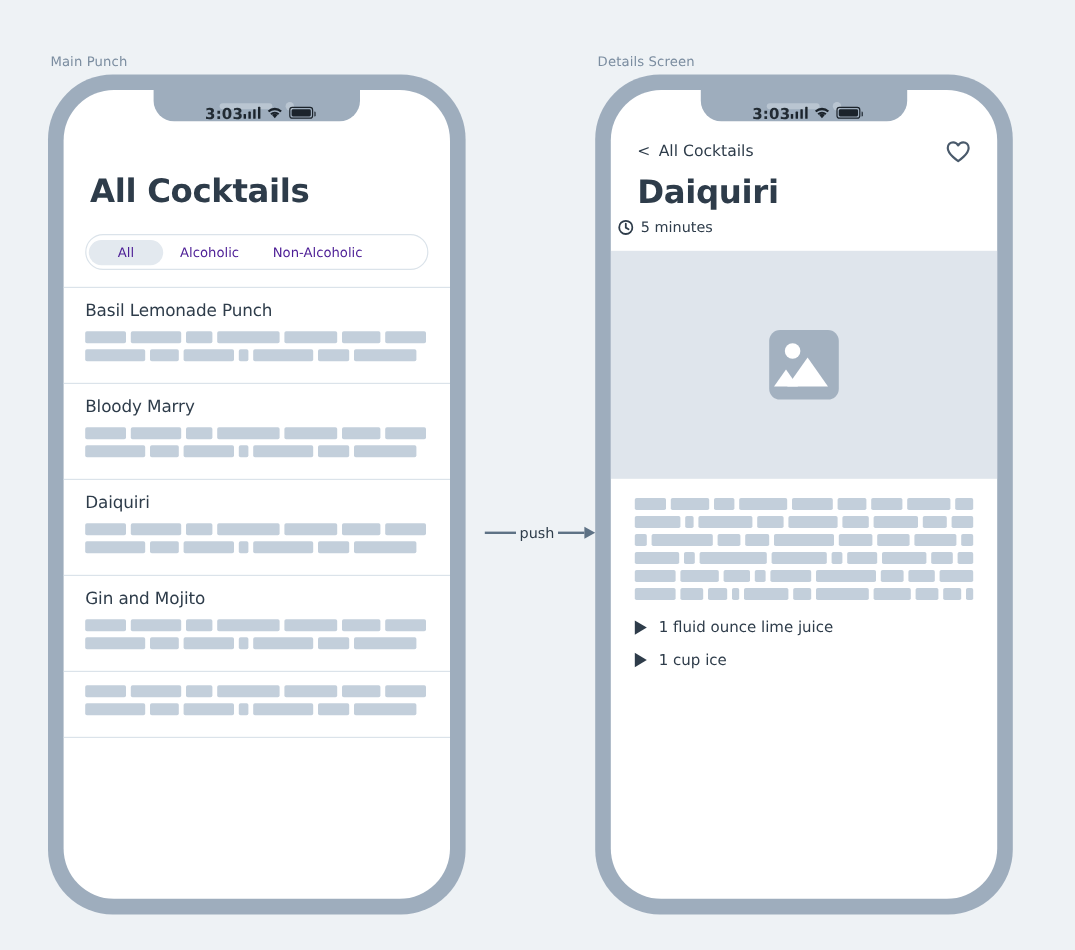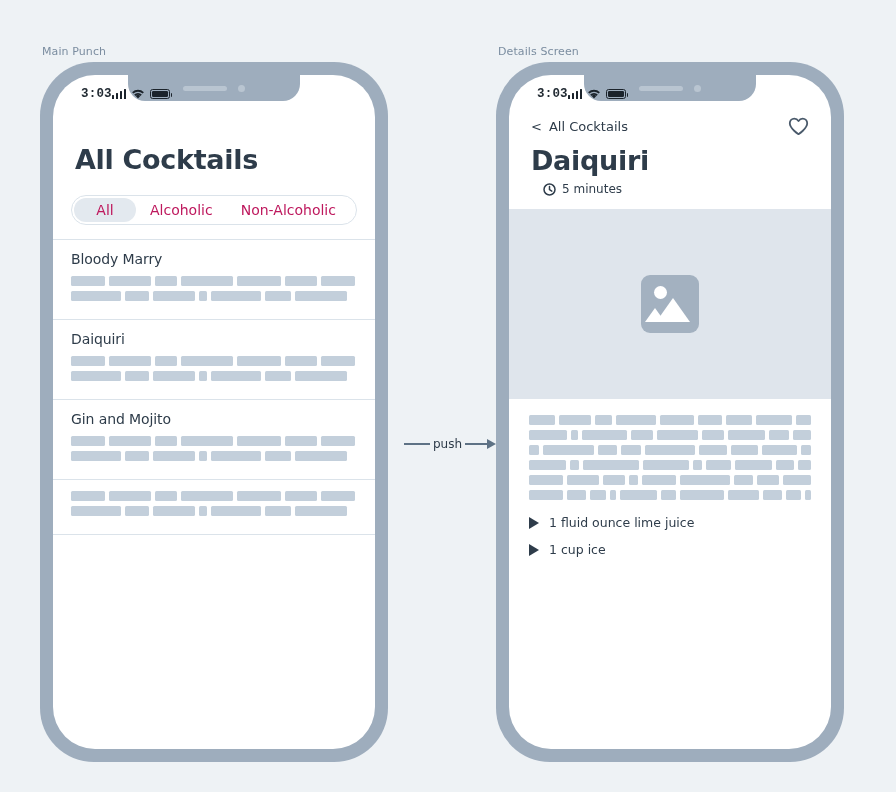--- a/index.html
+++ b/index.html
@@ -67,24 +67,23 @@
     background: #b9c5d1;
     border-radius: 50%;
   }
 
   
   .status-bar {
     position: relative;
     height: 34px;
     display: flex;
     align-items: center;
-    justify-content: flex-start;
+    justify-content: center;
     padding: 4px 24px 0 28px;
     z-index: 6;
-    font-family: Liberation Mono, monospace;
   }
   .status-time {
     font-size: 12.5px;
     font-weight: bold;
     color: #222b33;
     letter-spacing: .2px;
   }
   .status-icons {
     display: flex;
     align-items: center;
@@ -126,22 +125,22 @@
   .segmented {
     margin: 20px 18px 0 18px;
     height: 30px;
     border: 1.4px solid #dbe3ea;
     border-radius: 16px;
     display: flex;
     align-items: center;
     padding: 2px;
   }
   .seg {
-    font-size: 14px;
-    color: #be185d;
+    font-size: 11px;
+    color: #4c1d95;
     padding: 4px 14px;
     border-radius: 13px;
     white-space: nowrap;
   }
   .seg.active { background: #e3e9ef; }
   .seg:nth-child(1) { min-width: 62px; text-align: center; }
 
   .cocktail-list {
     margin-top: 14px;
     border-top: 1.2px solid #dbe3ea;
@@ -180,21 +179,21 @@
     font-size: 27px;
     font-weight: bold;
     color: #2e3c4a;
     letter-spacing: -.3px;
     padding: 9px 22px 0 22px;
   }
   .detail-meta {
     display: flex;
     align-items: center;
     gap: 6px;
-    padding: 6px 22px 0 34px;
+    padding: 6px 22px 0 6px;
   }
   .detail-meta span {
     font-size: 12px;
     color: #2e3c4a;
   }
 
   .hero-image {
     margin-top: 13px;
     height: 190px;
     background: #dfe5ec;
@@ -323,20 +322,41 @@
       <div class="main-body">
         <div class="page-title">All Cocktails</div>
 
         <div class="segmented">
           <div class="seg active">All</div>
           <div class="seg">Alcoholic</div>
           <div class="seg">Non-Alcoholic</div>
         </div>
 
         <div class="cocktail-list" id="cocktail-list">
+            <div class="cocktail-row">
+              <div class="cocktail-name">Basil Lemonade Punch</div>
+              <div class="bar-line">
+                <div class="bar" style="width: 34px;"></div>
+                <div class="bar" style="width: 42px;"></div>
+                <div class="bar" style="width: 22px;"></div>
+                <div class="bar" style="width: 52px;"></div>
+                <div class="bar" style="width: 44px;"></div>
+                <div class="bar" style="width: 32px;"></div>
+                <div class="bar" style="width: 34px;"></div>
+              </div>
+              <div class="bar-line">
+                <div class="bar" style="width: 50px;"></div>
+                <div class="bar" style="width: 24px;"></div>
+                <div class="bar" style="width: 42px;"></div>
+                <div class="bar" style="width: 8px;"></div>
+                <div class="bar" style="width: 50px;"></div>
+                <div class="bar" style="width: 26px;"></div>
+                <div class="bar" style="width: 52px;"></div>
+              </div>
+            </div>
             <div class="cocktail-row">
               <div class="cocktail-name">Bloody Marry</div>
               <div class="bar-line">
                 <div class="bar" style="width: 34px;"></div>
                 <div class="bar" style="width: 42px;"></div>
                 <div class="bar" style="width: 22px;"></div>
                 <div class="bar" style="width: 52px;"></div>
                 <div class="bar" style="width: 44px;"></div>
                 <div class="bar" style="width: 32px;"></div>
                 <div class="bar" style="width: 34px;"></div>

